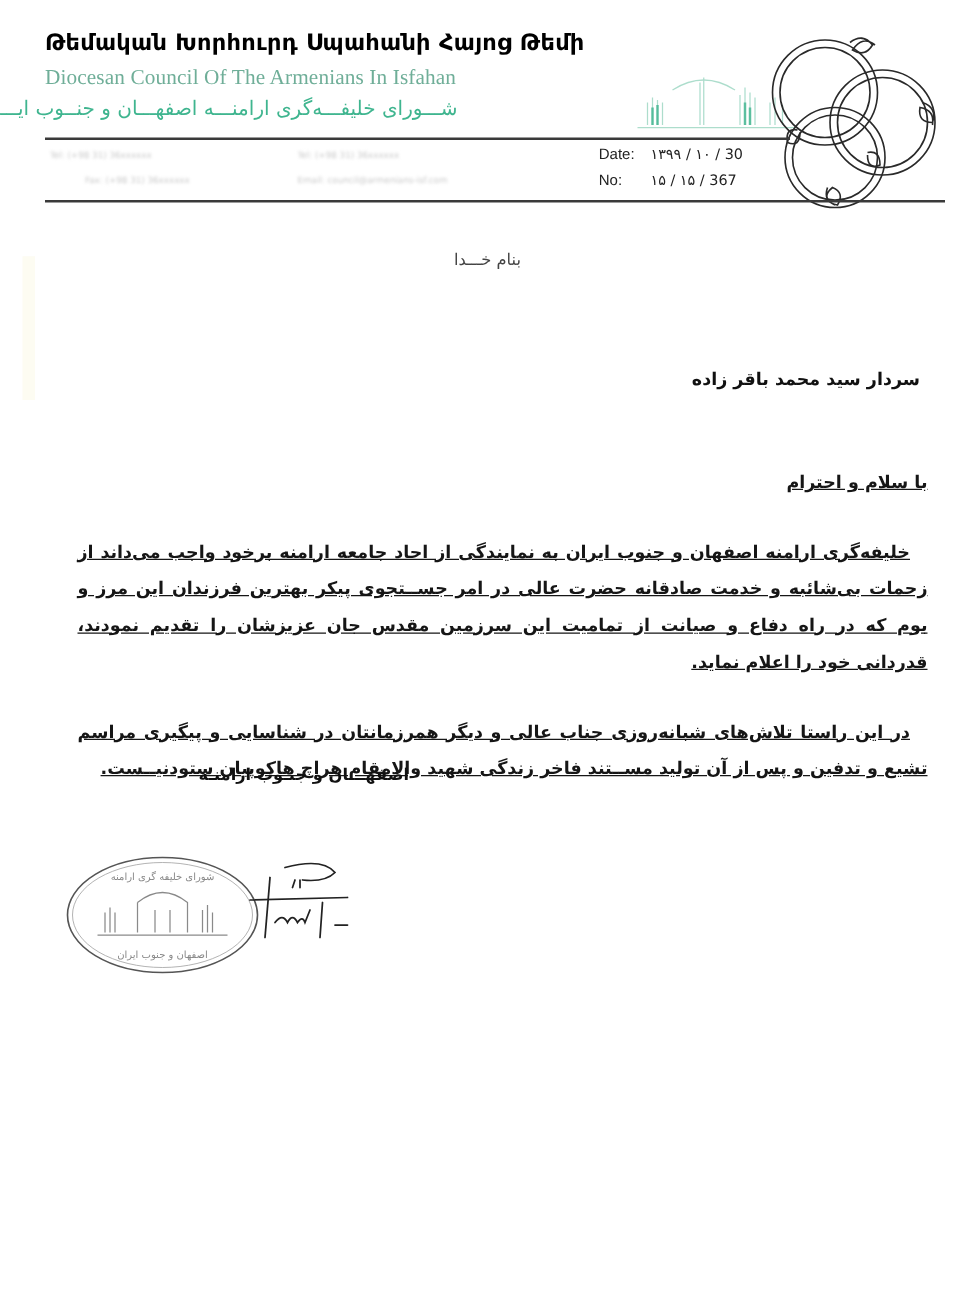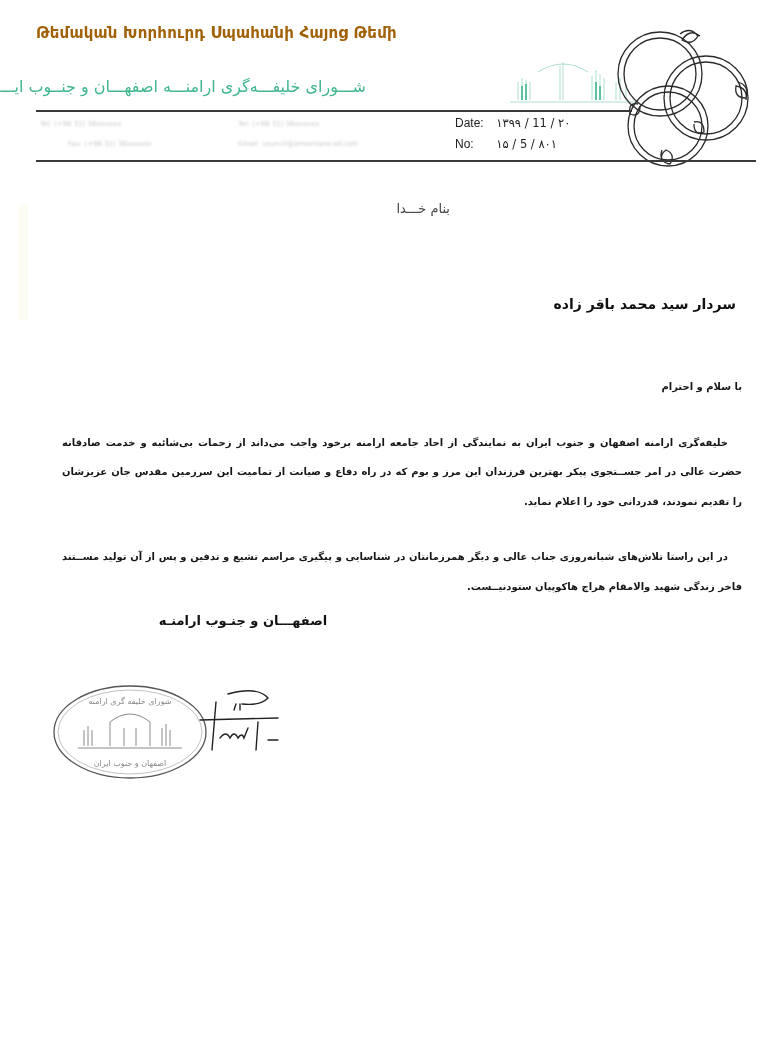--- a/index.html
+++ b/index.html
@@ -3,63 +3,63 @@
   <meta charset="utf-8">
   <style>
     * { box-sizing: border-box; margin: 0; padding: 0; }
     html, body { width: 774px; height: 1049px; background: #ffffff; overflow: hidden; }
     body { position: relative; font-family: "DejaVu Sans", sans-serif; color: #111; }
 
     .letterhead { position: absolute; left: 0; top: 0; width: 774px; height: 170px; }
     .lh-armenian {
       position: absolute; left: 36px; top: 24px;
       font-family: "DejaVu Sans", sans-serif; font-weight: bold;
-      font-size: 15px; letter-spacing: 0.2px; color: #a16207; white-space: nowrap;
+      font-size: 18px; letter-spacing: 0.2px; color: #000000; white-space: nowrap;
     }
     .lh-english {
       position: absolute; left: 36px; top: 52px;
       font-family: "Liberation Serif", serif; font-size: 17px;
       color: #6fae98; white-space: nowrap; letter-spacing: 0.1px;
     }
     .lh-persian {
       position: absolute; left: 36px; top: 77px; width: 330px;
       direction: rtl; text-align: left;
       font-family: "DejaVu Sans", sans-serif; font-size: 16px;
       color: #3fb58f; white-space: nowrap;
     }
     .lh-rule-top {
       position: absolute; left: 36px; top: 110px; width: 596px; height: 2px; background: #3a3a3a;
     }
     .lh-rule-bottom {
       position: absolute; left: 36px; top: 160px; width: 720px; height: 2px; background: #3a3a3a;
     }
     .contact { position: absolute; font-size: 7px; color: #c9c9c9; filter: blur(1.2px); white-space: nowrap; }
     .meta-row { position: absolute; left: 455px; font-family: "Liberation Sans", sans-serif; font-size: 12px; color: #222; white-space: nowrap; }
-    .meta-row .lbl { display: inline-block; width: 38px; }
+    .meta-row .lbl { display: inline-block; width: 38px; margin-left: 24px; }
     .meta-row .val { font-family: "DejaVu Sans", sans-serif; font-size: 11.5px; }
 
     .emblem { position: absolute; left: 598px; top: 22px; width: 160px; height: 148px; }
     .building-mark { position: absolute; left: 508px; top: 52px; width: 130px; height: 52px; }
 
     .invocation {
       position: absolute; left: 330px; top: 201px; width: 120px;
-      text-align: right; direction: rtl;
+      text-align: center; direction: rtl;
       font-family: "DejaVu Sans", sans-serif; font-size: 13px; color: #444;
     }
 
     .recipient {
       position: absolute; right: 38px; top: 290px; width: 460px;
       direction: rtl; 
       font-family: "DejaVu Sans", sans-serif; font-weight: bold; font-size: 14px; line-height: 28px; color: #111;
     }
 
     .body {
       position: absolute; left: 62px; top: 372px; width: 680px;
       direction: rtl; text-align: justify;
-      font-family: "DejaVu Sans", sans-serif; font-weight: bold; font-size: 10px; line-height: 29.5px; color: #161616;
+      font-family: "DejaVu Sans", sans-serif; font-weight: bold; font-size: 14px; line-height: 29.5px; color: #161616; text-decoration: underline;
     }
     .body p { margin: 0; }
     .body .indent { text-indent: 14px; margin-top: 26px; }
     .body .greeting { text-align: right; }
 
     .signature {
       position: absolute; left: 138px; top: 610px; width: 210px;
       direction: rtl; text-align: center;
       font-family: "DejaVu Sans", sans-serif; font-weight: bold; font-size: 13px; line-height: 21px; color: #111;
     }
@@ -69,20 +69,21 @@
 
     .faint-margin { position: absolute; left: 18px; top: 205px; width: 10px; height: 115px; background: #fdfcf2; }
   </style>
 </head>
 <body>
 
 <div class="faint-margin"></div>
 
 <header class="letterhead">
   <div class="lh-armenian">Թեմական Խորհուրդ Սպահանի Հայոց Թեմի</div>
+  <div class="lh-english">Diocesan Council Of The Armenians In Isfahan</div>
   <div class="lh-persian">شـــورای خلیفـــه‌گری ارامنـــه اصفهـــان و جنــوب ایـــران</div>
 
   <svg class="building-mark" viewBox="0 0 130 52">
     <g stroke="#9fd8c4" stroke-width="1" fill="none" opacity="0.85">
       <path d="M2 50 L128 50"></path>
       <path d="M10 48 L10 30 M14 48 L14 26 M18 48 L18 28 M22 48 L22 30"></path>
       <path d="M30 20 Q55 4 80 20"></path>
       <path d="M52 48 L52 14 M55 48 L55 10"></path>
       <path d="M84 48 L84 24 M88 48 L88 18 M92 48 L92 22 M96 48 L96 26"></path>
       <path d="M108 48 L108 30 M112 48 L112 26 M118 48 L118 32"></path>
@@ -111,25 +112,25 @@
 
   <div class="lh-rule-top"></div>
 
   <div class="contact" style="left:40px; top:120px;">Tel: (+98 31) 36xxxxxx</div>
   <div class="contact" style="left:68px; top:140px;">Fax: (+98 31) 36xxxxxx</div>
   <div class="contact" style="left:238px; top:120px;">Tel: (+98 31) 36xxxxxx</div>
   <div class="contact" style="left:238px; top:140px;">Email: council@armenians-isf.com</div>
 
   <div class="meta-row" style="top:116px;">
     <span class="lbl">Date:</span>
-    <span class="val">۱۳۹۹ / 11 / ۲۰</span>
+    <span class="val">۱۳۹۹ / ۱۰ / 30</span>
   </div>
   <div class="meta-row" style="top:137px;">
     <span class="lbl">No:</span>
-    <span class="val">۱۵ / 5 / ۸۰۱</span>
+    <span class="val">۱۵ / ۱۵ / 367</span>
   </div>
 
   <div class="lh-rule-bottom"></div>
 </header>
 
 <div class="invocation">بنام خـــدا</div>
 
 <div class="recipient">
   <div>سردار سید محمد باقر زاده</div>
 </div>

